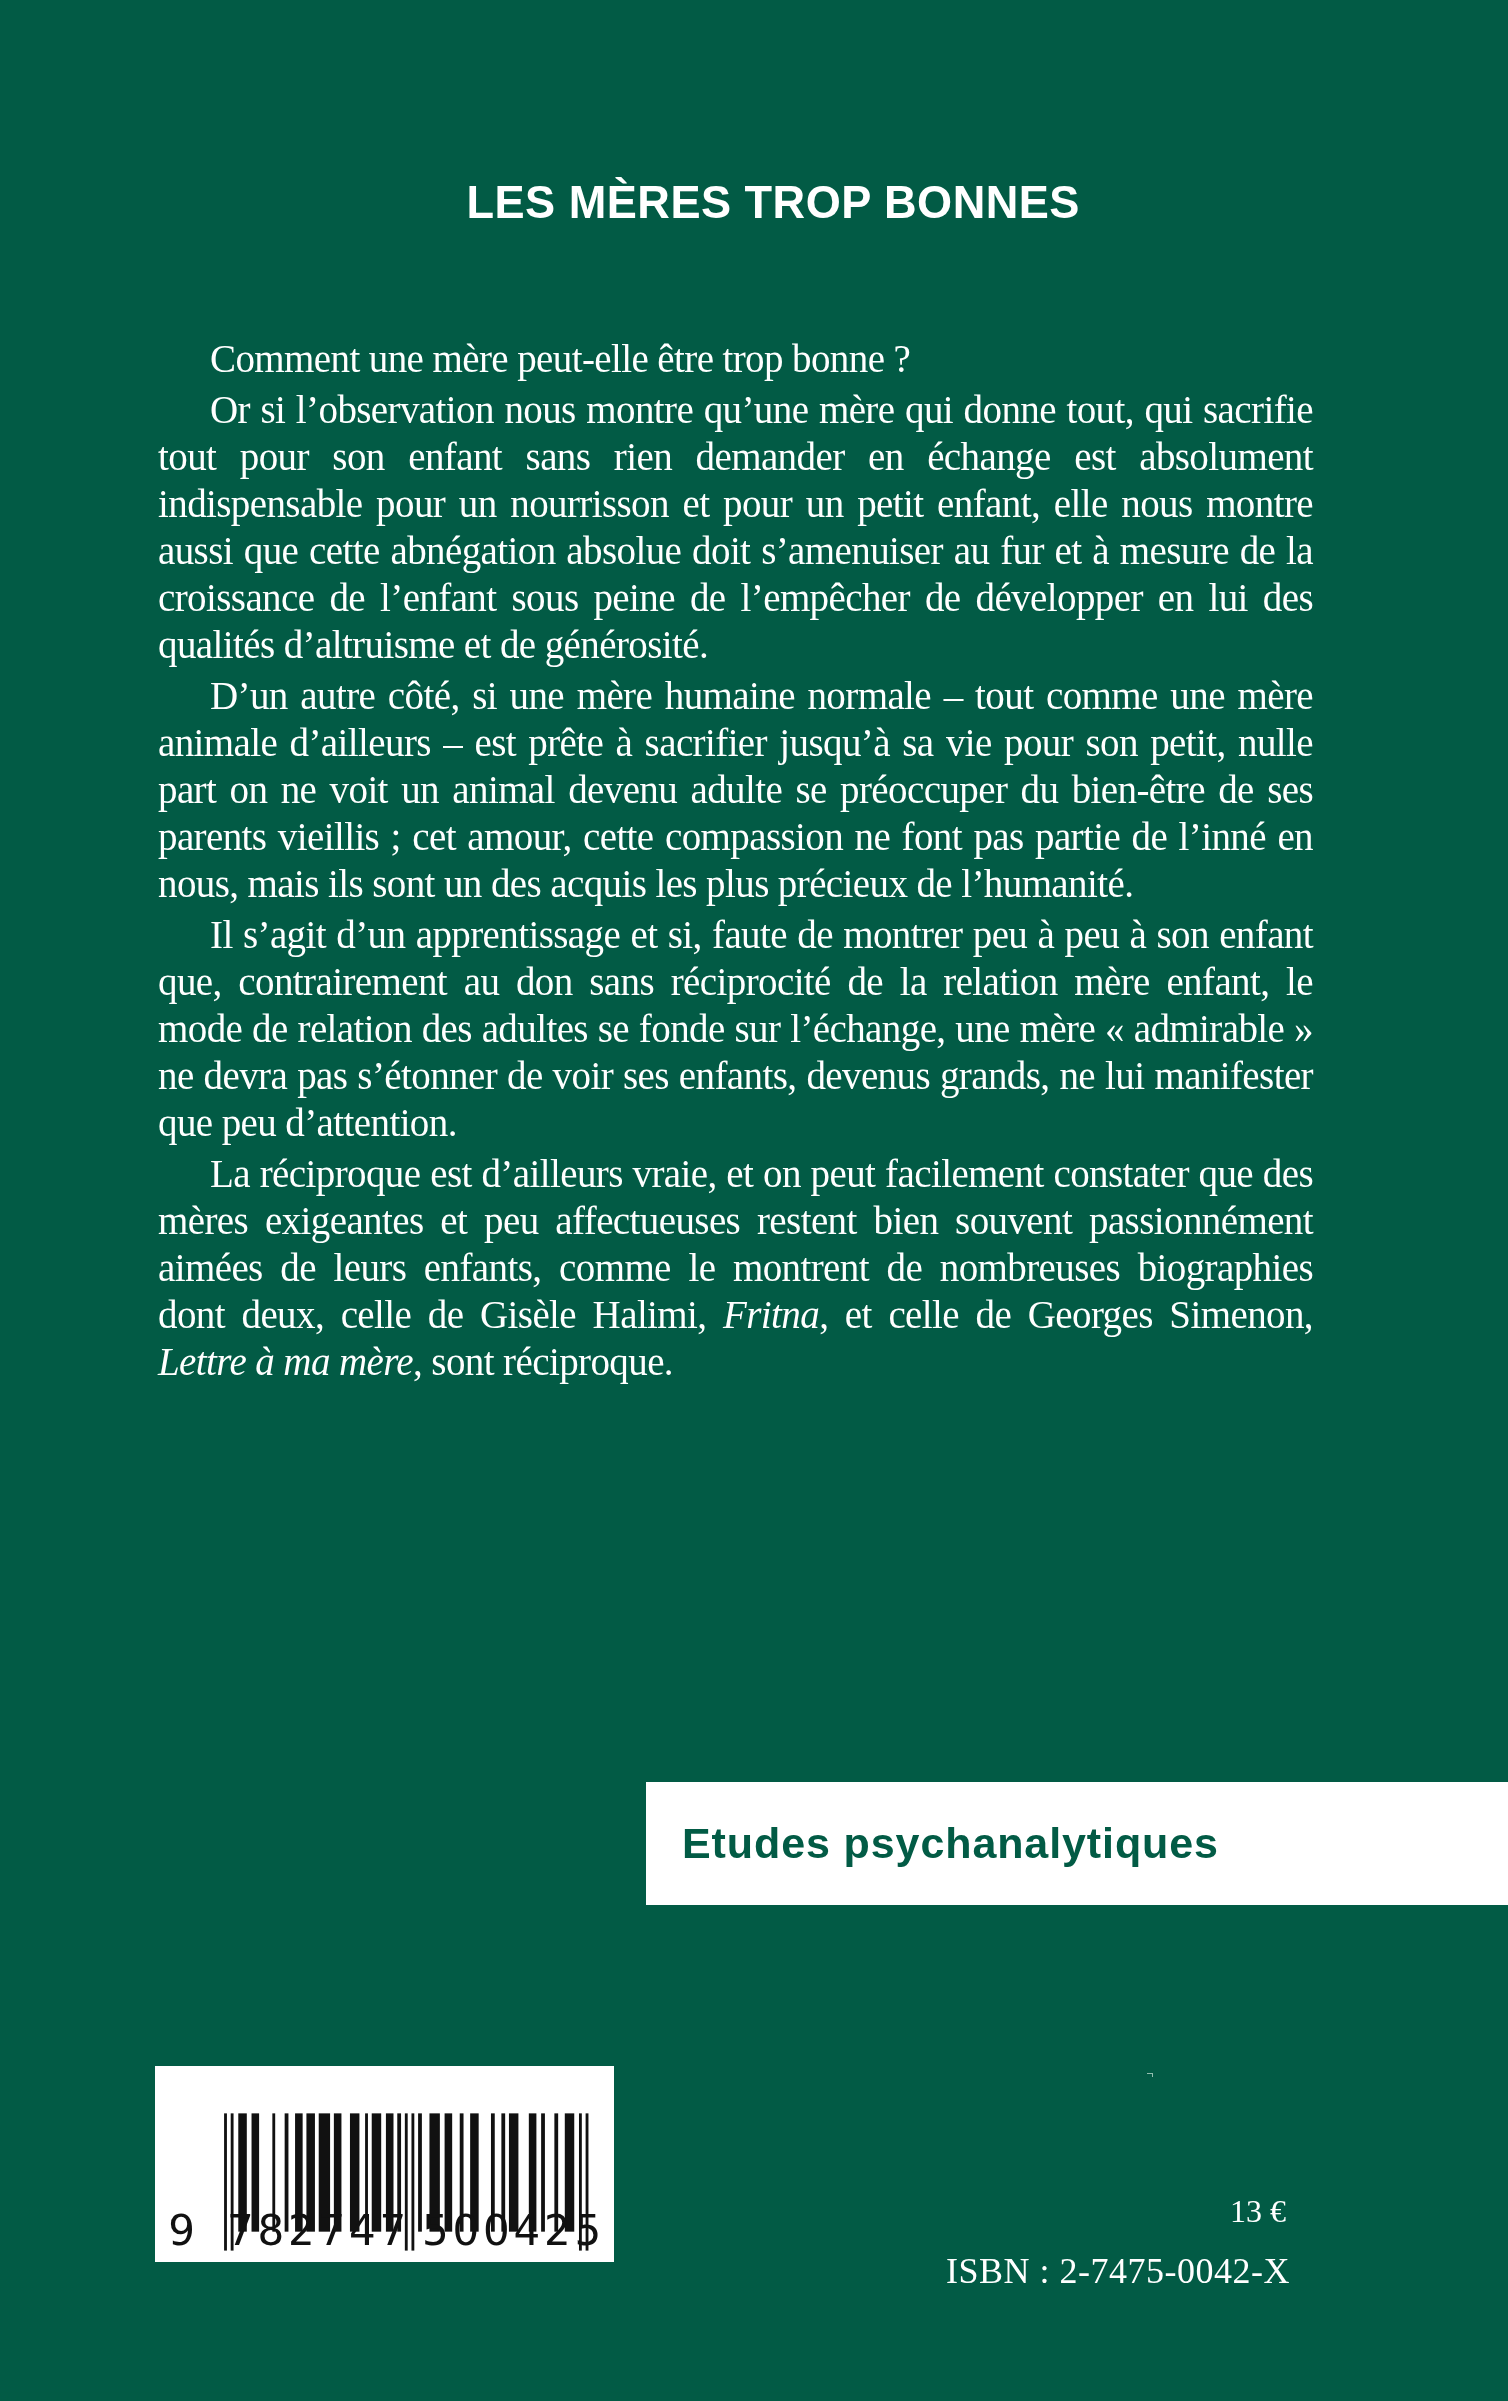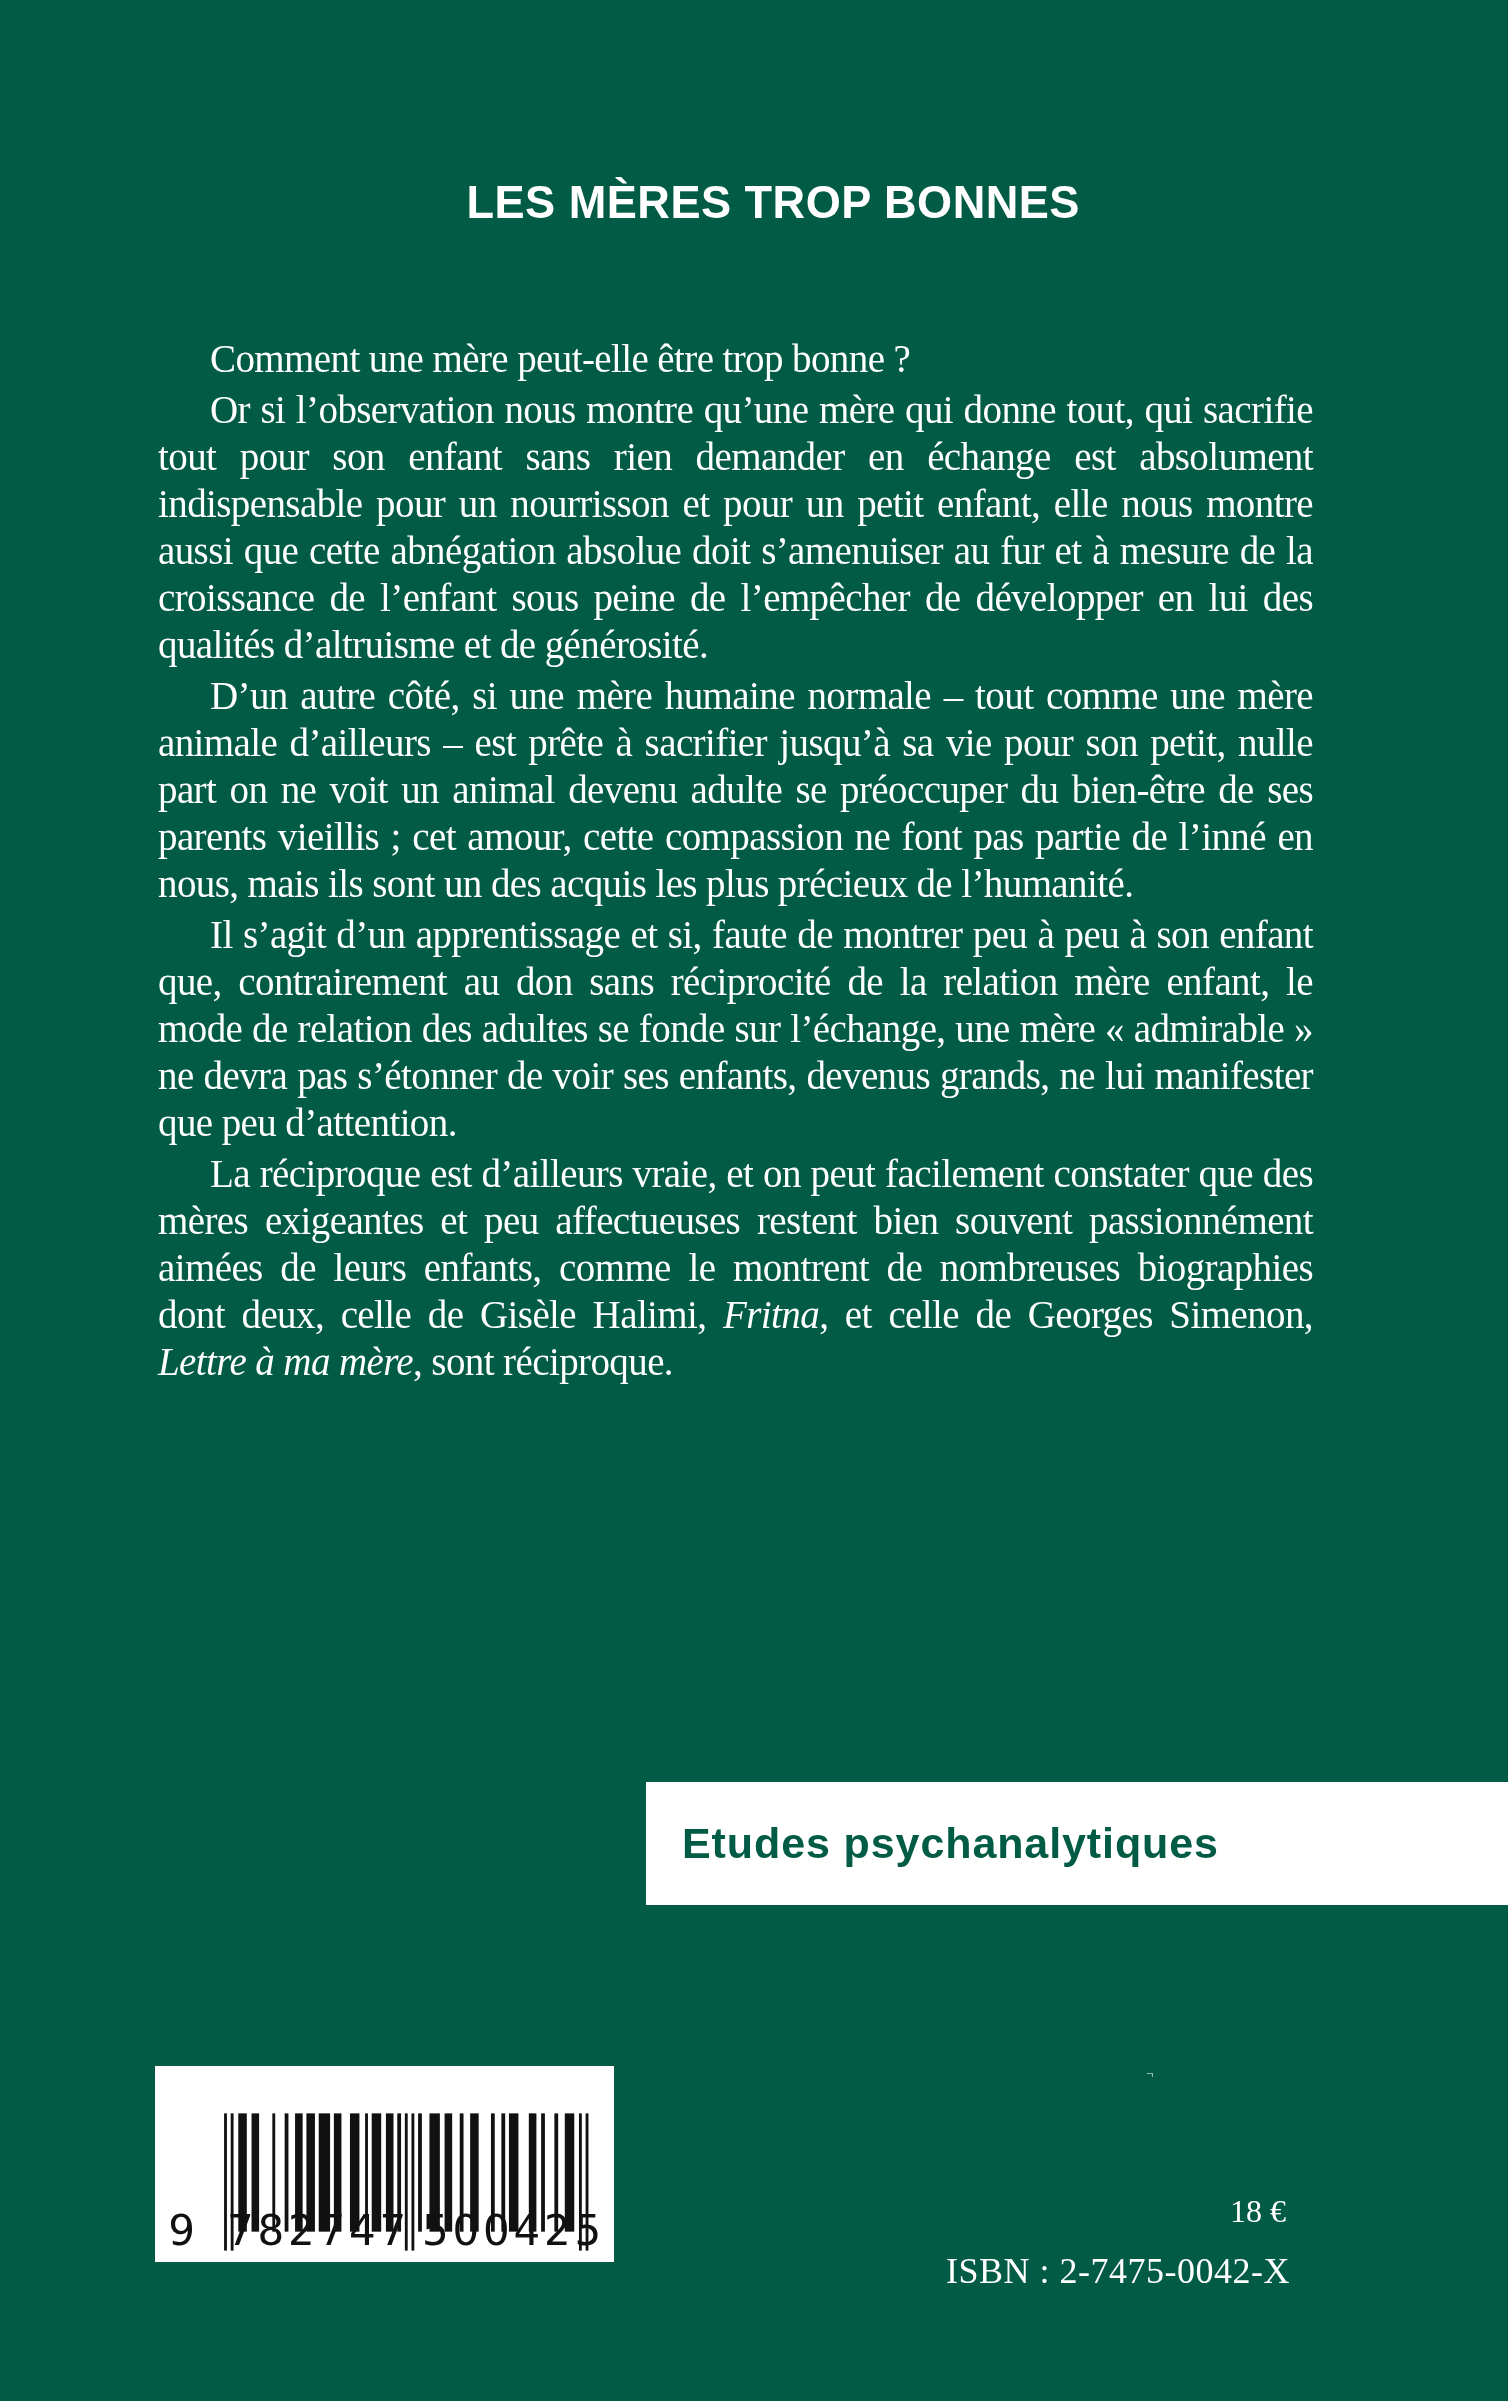--- a/index.html
+++ b/index.html
@@ -180,15 +180,15 @@
       <rect x="455" y="50" width="3" height="145"></rect>
     </g>
   </svg>
   <span class="barcode-digit-first">9</span>
   <span class="barcode-digits-left">782747</span>
   <span class="barcode-digits-right">500425</span>
 </div>
 
 <div class="speck"></div>
 
-<div class="price">18 €</div>
+<div class="price">13 €</div>
 <div class="isbn">ISBN : 2-7475-0042-X</div>
 
 
 </body></html>

